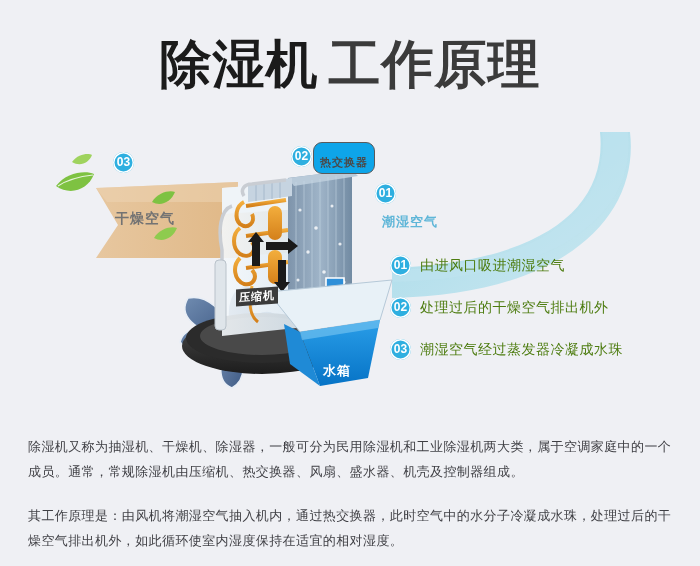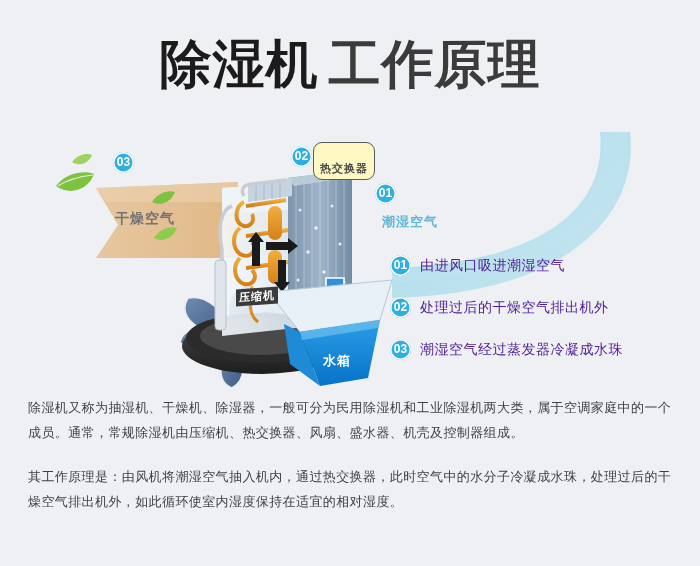--- a/index.html
+++ b/index.html
@@ -92,35 +92,35 @@
     text-align: center;
   }
   .lbl-hx {
     left: 313px; top: 32px;
     font-size: 11px;
     color: #4a4a4a;
     font-weight: bold;
     letter-spacing: 1px;
     border: 1.5px solid #5a5a5a;
     border-radius: 9px;
-    background: #fef9c3;
-    padding: 18px 6px 3px;
+    background: #0ea5e9;
+    padding: 12px 6px 3px;
   }
   .lbl-comp {
     left: 236px; top: 178px;
     font-size: 11px;
     color: #ffffff;
     font-weight: bold;
     letter-spacing: 1px;
     background: #3b3b3b;
     padding: 1px 3px;
     transform: skewY(-4deg);
   }
   .lbl-tank {
-    left: 323px; top: 242px;
+    left: 323px; top: 252px;
     font-size: 13px;
     color: #ffffff;
     font-weight: bold;
     letter-spacing: 1px;
   }
 
   
   .legend {
     position: absolute;
     left: 390px;
@@ -141,30 +141,30 @@
     color: #ffffff;
     font-size: 12px;
     font-weight: bold;
     line-height: 21px;
     text-align: center;
     box-shadow: 0 0 0 1.5px #ffffff inset;
     margin-right: 9px;
   }
   .legend-text {
     font-size: 14px;
-    color: #4c1d95;
+    color: #4d7c0f;
     letter-spacing: 0.5px;
     white-space: nowrap;
   }
 
   
   .copy {
     position: absolute;
     left: 28px;
-    top: 395px;
+    top: 434px;
     width: 650px;
   }
   .para {
     font-size: 13px;
     line-height: 25px;
     color: #3f3f44;
     letter-spacing: 0.4px;
     margin: 0;
   }
   .para.second { margin-top: 19px; }

